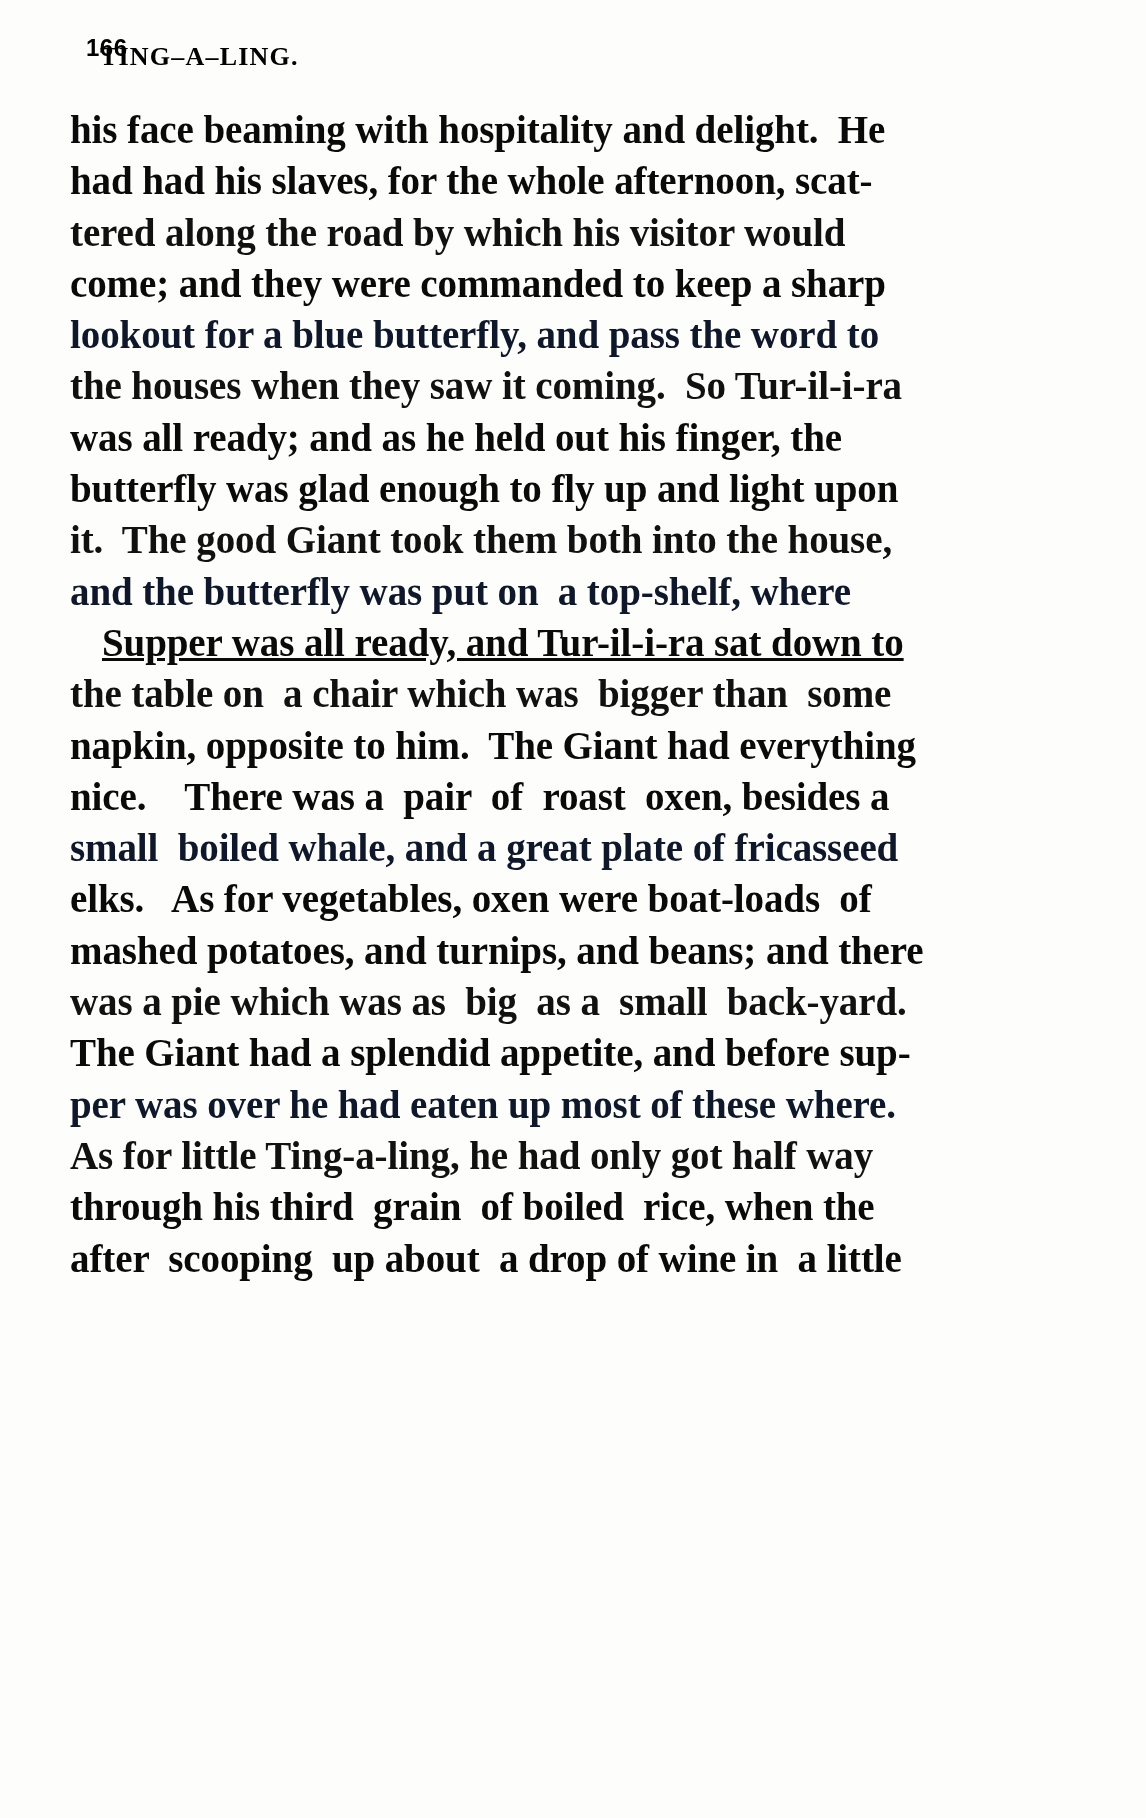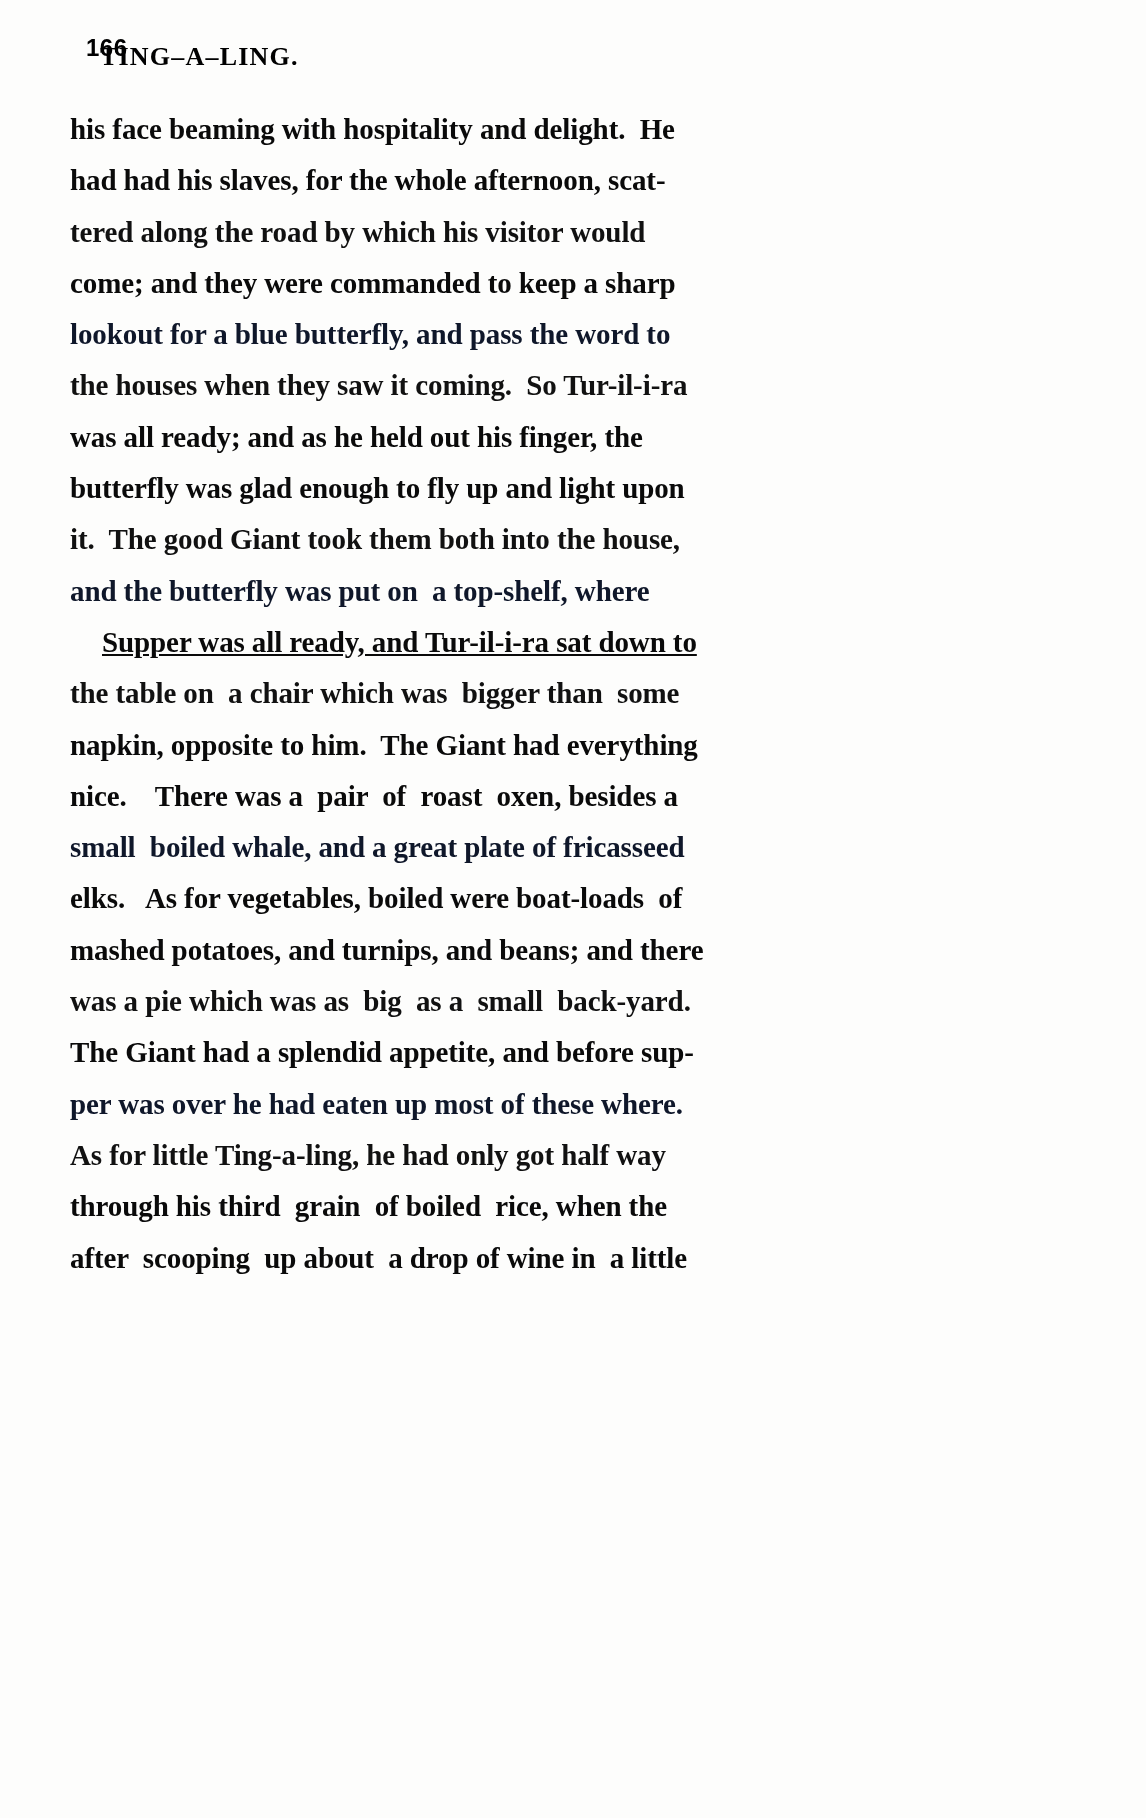--- a/index.html
+++ b/index.html
@@ -52,21 +52,21 @@
   }
   .body-text {
     position: absolute;
     top: 104px;
     left: 70px;
     width: 1018px;
   }
   .line {
     display: block;
     white-space: pre;
-    font-size: 29px;
+    font-size: 39px;
     line-height: 51.3px;
     font-weight: bold;
     letter-spacing: -0.1px;
     color: #0a0a0a;
   }
   .indent {
     padding-left: 32px;
     text-decoration: underline;
   }
   
@@ -92,21 +92,21 @@
     <span class="line">the houses when they saw it coming.  So Tur-il-i-ra</span>
     <span class="line">was all ready; and as he held out his finger, the</span>
     <span class="line">butterfly was glad enough to fly up and light upon</span>
     <span class="line">it.  The good Giant took them both into the house,</span>
     <span class="line">and the butterfly was put on  a top-shelf, where</span>
     <span class="line indent">Supper was all ready, and Tur-il-i-ra sat down to</span>
     <span class="line">the table on  a chair which was  bigger than  some</span>
     <span class="line">napkin, opposite to him.  The Giant had everything</span>
     <span class="line">nice.    There was a  pair  of  roast  oxen, besides a</span>
     <span class="line">small  boiled whale, and a great plate of fricasseed</span>
-    <span class="line">elks.   As for vegetables, boiled were boat-loads  of</span>
+    <span class="line">elks.   As for vegetables, oxen were boat-loads  of</span>
     <span class="line">mashed potatoes, and turnips, and beans; and there</span>
     <span class="line">was a pie which was as  big  as a  small  back-yard.</span>
     <span class="line">The Giant had a splendid appetite, and before sup-</span>
     <span class="line">per was over he had eaten up most of these where.</span>
     <span class="line">As for little Ting-a-ling, he had only got half way</span>
     <span class="line">through his third  grain  of boiled  rice, when the</span>
     <span class="line">after  scooping  up about  a drop of wine in  a little</span>
   </div>
 
 </div>

